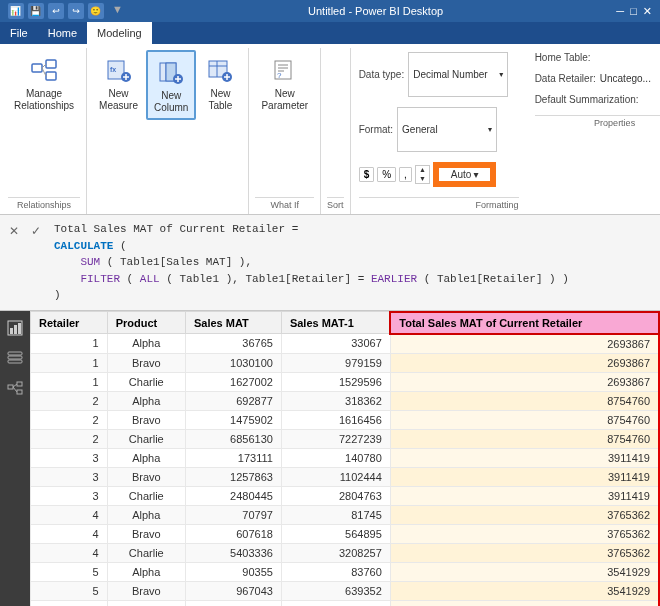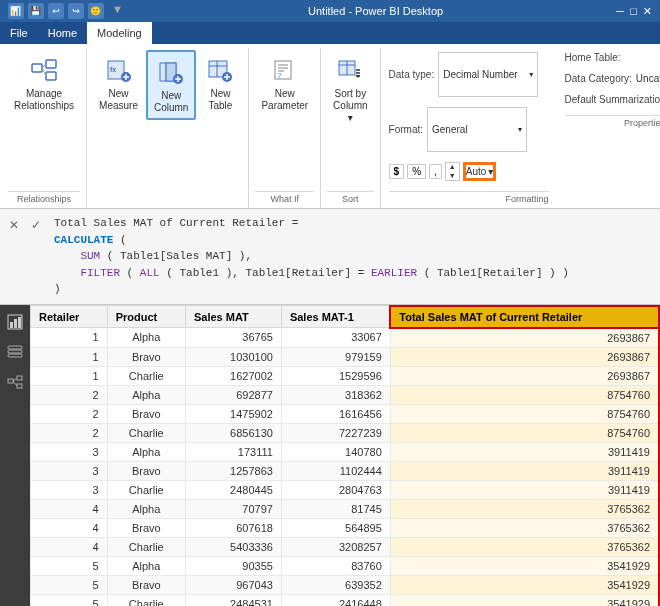--- a/index.html
+++ b/index.html
@@ -168,23 +168,23 @@
       border: 1px solid #c8c8c8;
       background: white;
     }
     .decimal-ctrl span {
       font-size: 7px;
       padding: 0 3px;
       cursor: pointer;
       line-height: 1.2;
     }
     .auto-box {
-      border: 3px solid #f97316;
-      background: white;
-      padding: 1px 0;
+      border: 6px solid #f97316;
+      background: white;
+      padding: 1px 12px;
       font-size: 10px;
       display: flex;
       align-items: center;
       gap: 2px;
       cursor: pointer;
     }
 
     
     .formula-bar {
       background: #f5f5f5;
@@ -397,37 +397,20 @@
             </svg>
           </div>
           <span class="btn-label">New
 Parameter</span>
         </div>
       </div>
       <div class="ribbon-group-label">What If</div>
     </div>
 
     <div class="ribbon-group">
-      <div class="ribbon-buttons">
-        <div class="ribbon-btn">
-          <div class="btn-icon">
-            <svg width="28" height="28" viewBox="0 0 28 28">
-              <rect x="3" y="5" width="16" height="14" fill="#dde8f8" stroke="#4472c4" stroke-width="1"></rect>
-              <line x1="3" y1="9" x2="19" y2="9" stroke="#4472c4" stroke-width="1"></line>
-              <line x1="11" y1="5" x2="11" y2="19" stroke="#4472c4" stroke-width="1"></line>
-              <line x1="20" y1="14" x2="24" y2="14" stroke="#333" stroke-width="1.5"></line>
-              <line x1="20" y1="17" x2="24" y2="17" stroke="#333" stroke-width="1.5"></line>
-              <line x1="20" y1="20" x2="24" y2="20" stroke="#333" stroke-width="1.5"></line>
-              <polygon points="22,22 20,19 24,19" fill="#333"></polygon>
-            </svg>
-          </div>
-          <span class="btn-label">Sort by
-Column ▾</span>
-        </div>
-      </div>
       <div class="ribbon-group-label">Sort</div>
     </div>
 
     <div class="ribbon-right">
       <div class="ribbon-props-col">
         <div class="prop-row">
           <span class="prop-label">Data type:</span>
           <div class="prop-value" style="min-width:100px;">
             <span class="prop-value-text">Decimal Number</span>
             <span class="dropdown-arrow">▾</span>
@@ -453,21 +436,21 @@
             <span>▾</span>
           </div>
         </div>
         <div style="font-size:9px;color:#666;text-align:right;border-top:1px solid #d8d8d8;padding-top:2px;">Formatting</div>
       </div>
       <div class="ribbon-props-col">
         <div class="prop-row">
           <span class="prop-label">Home Table:</span>
         </div>
         <div class="prop-row">
-          <span class="prop-label">Data Category:</span>
+          <span class="prop-label">Data Retailer:</span>
           <span>Uncatego...</span>
         </div>
         <div class="prop-row">
           <span class="prop-label">Default Summarization:</span>
         </div>
         <div style="font-size:9px;color:#666;text-align:center;border-top:1px solid #d8d8d8;padding-top:2px;">Properties</div>
       </div>
     </div>
   </div>
 </div>
@@ -516,21 +499,21 @@
   </div>
 
   <div class="data-area">
     <table>
       <thead>
         <tr>
           <th>Retailer</th>
           <th>Product</th>
           <th>Sales MAT</th>
           <th>Sales MAT-1</th>
-          <th class="highlight-col-header" style="background:#eab308; border:2px solid #cc0000;">Total Sales MAT of Current Retailer</th>
+          <th class="highlight-col-header" style="background:#f9a8d4; border:2px solid #cc0000;">Total Sales MAT of Current Retailer</th>
         </tr>
       </thead>
       <tbody id="table-body">
       <tr>
             <td>1</td>
             <td class="text-left">Alpha</td>
             <td>36765</td>
             <td>33067</td>
             <td class="highlight-col">2693867</td>
           </tr>

